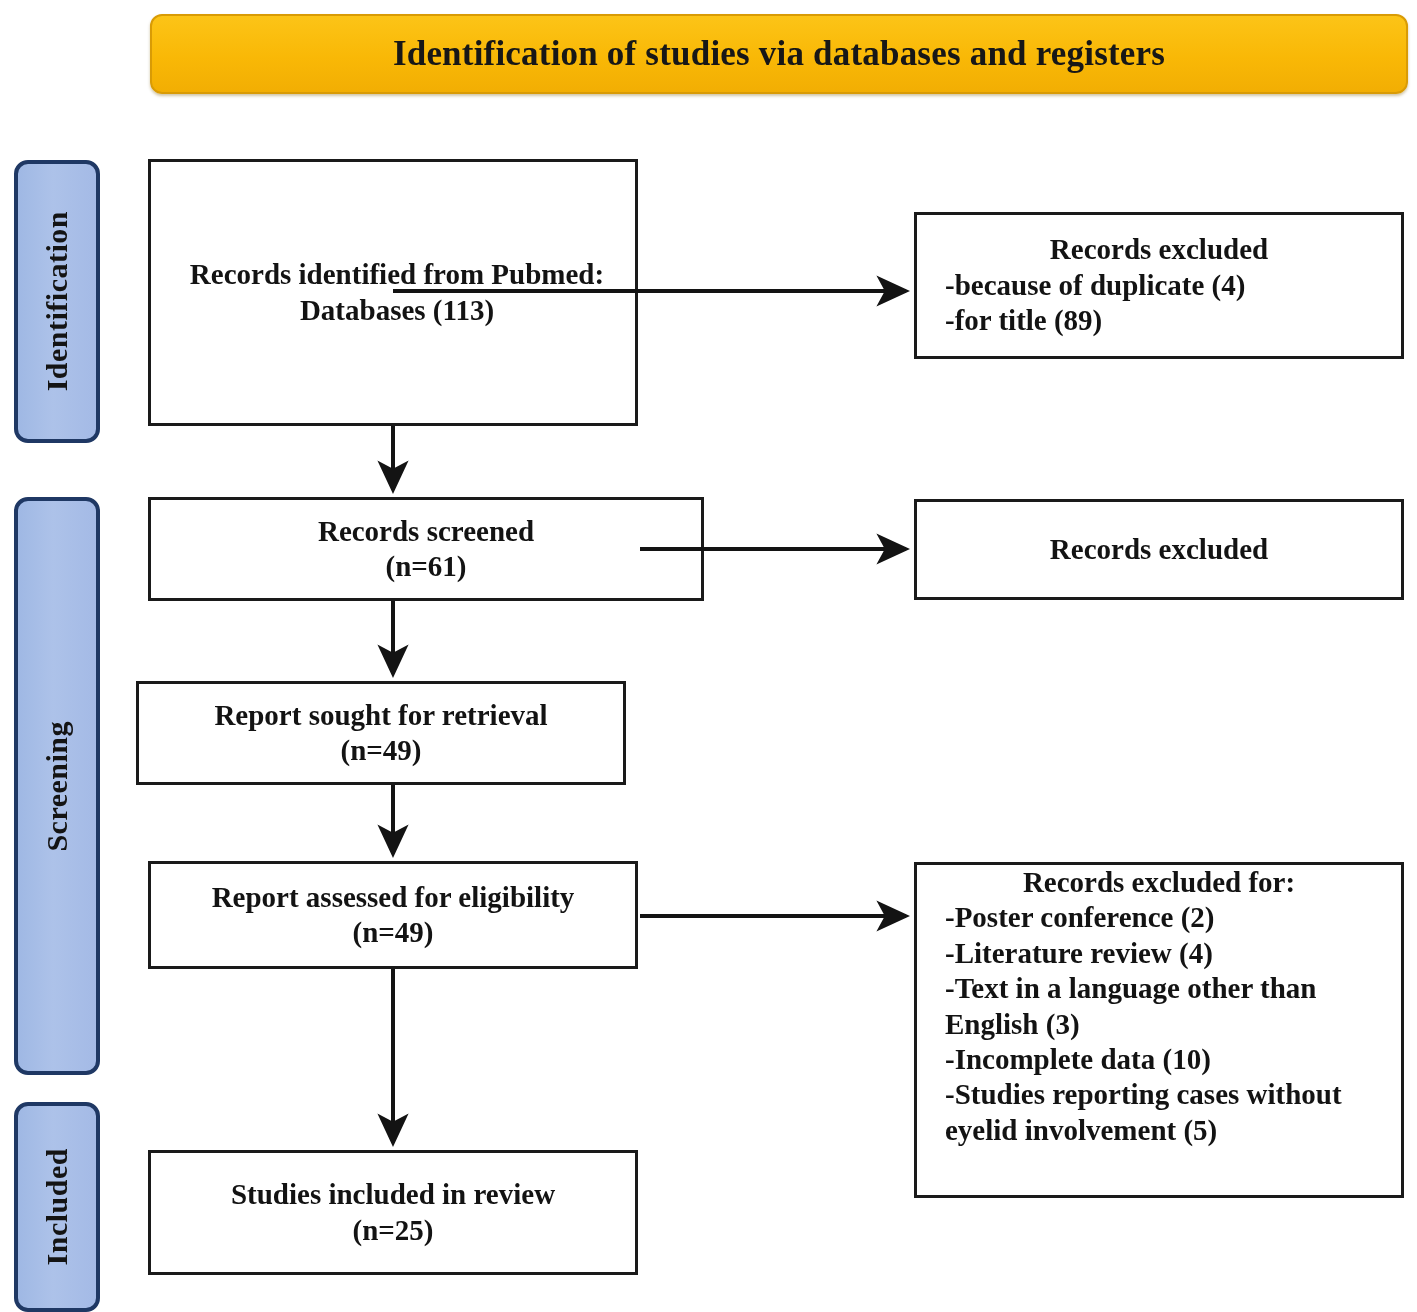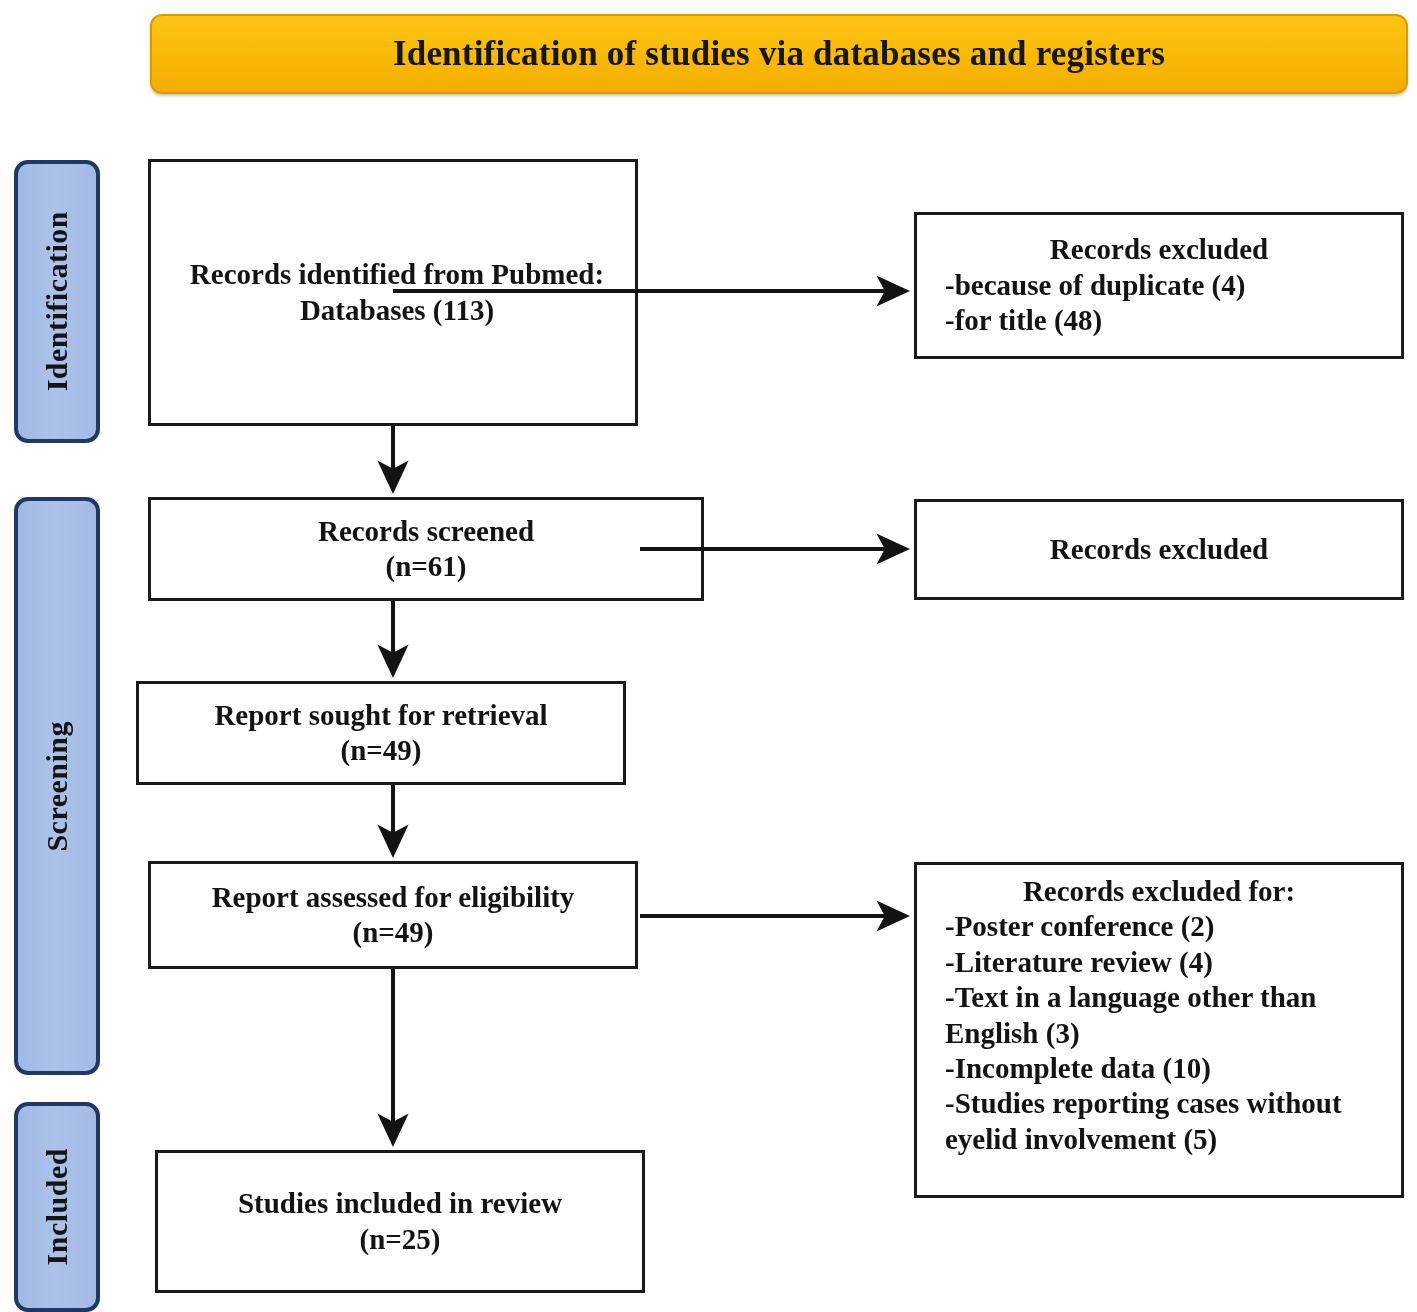--- a/index.html
+++ b/index.html
@@ -123,21 +123,21 @@
     <div class="box-inner center-block">
       <div class="box-line">Records identified from Pubmed:</div>
       <div class="box-line">Databases (113)</div>
     </div>
   </div>
 
   <div class="flow-box" style="left:914px; top:212px; width:490px; height:147px;">
     <div class="box-inner">
       <div class="box-line">Records excluded</div>
       <div class="box-line left">-because of duplicate (4)</div>
-      <div class="box-line left">-for title (48)</div>
+      <div class="box-line left">-for title (89)</div>
     </div>
   </div>
 
   <div class="flow-box" style="left:148px; top:497px; width:556px; height:104px;">
     <div class="box-inner center-block">
       <div class="box-line">Records screened</div>
       <div class="box-line">(n=61)</div>
     </div>
   </div>
 
@@ -155,33 +155,33 @@
   </div>
 
   <div class="flow-box" style="left:148px; top:861px; width:490px; height:108px;">
     <div class="box-inner center-block">
       <div class="box-line">Report assessed for eligibility</div>
       <div class="box-line">(n=49)</div>
     </div>
   </div>
 
   <div class="flow-box" style="left:914px; top:862px; width:490px; height:336px; align-items:flex-start;">
-    <div class="box-inner" style="padding-top:9px;">
+    <div class="box-inner" style="padding-top:0;">
       <div class="box-line">Records excluded for:</div>
       <div class="box-line left">-Poster conference (2)</div>
       <div class="box-line left">-Literature review (4)</div>
       <div class="box-line left">-Text in a language other than</div>
       <div class="box-line left">English (3)</div>
       <div class="box-line left">-Incomplete data (10)</div>
       <div class="box-line left">-Studies reporting cases without</div>
       <div class="box-line left">eyelid involvement (5)</div>
     </div>
   </div>
 
-  <div class="flow-box" style="left:155px; top:1150px; width:490px; height:143px;">
+  <div class="flow-box" style="left:148px; top:1150px; width:490px; height:125px;">
     <div class="box-inner center-block">
       <div class="box-line">Studies included in review</div>
       <div class="box-line">(n=25)</div>
     </div>
   </div>
 
   <svg class="arrow-svg" style="left:0; top:0;" width="1417" height="1312" viewBox="0 0 1417 1312">
     <defs>
       <marker id="ah" markerWidth="9" markerHeight="9" refX="7.4" refY="4.5" orient="auto" markerUnits="strokeWidth">
         <path d="M0,0.6 L8.4,4.5 L0,8.4 L2.1,4.5 z" fill="#131313"></path>

